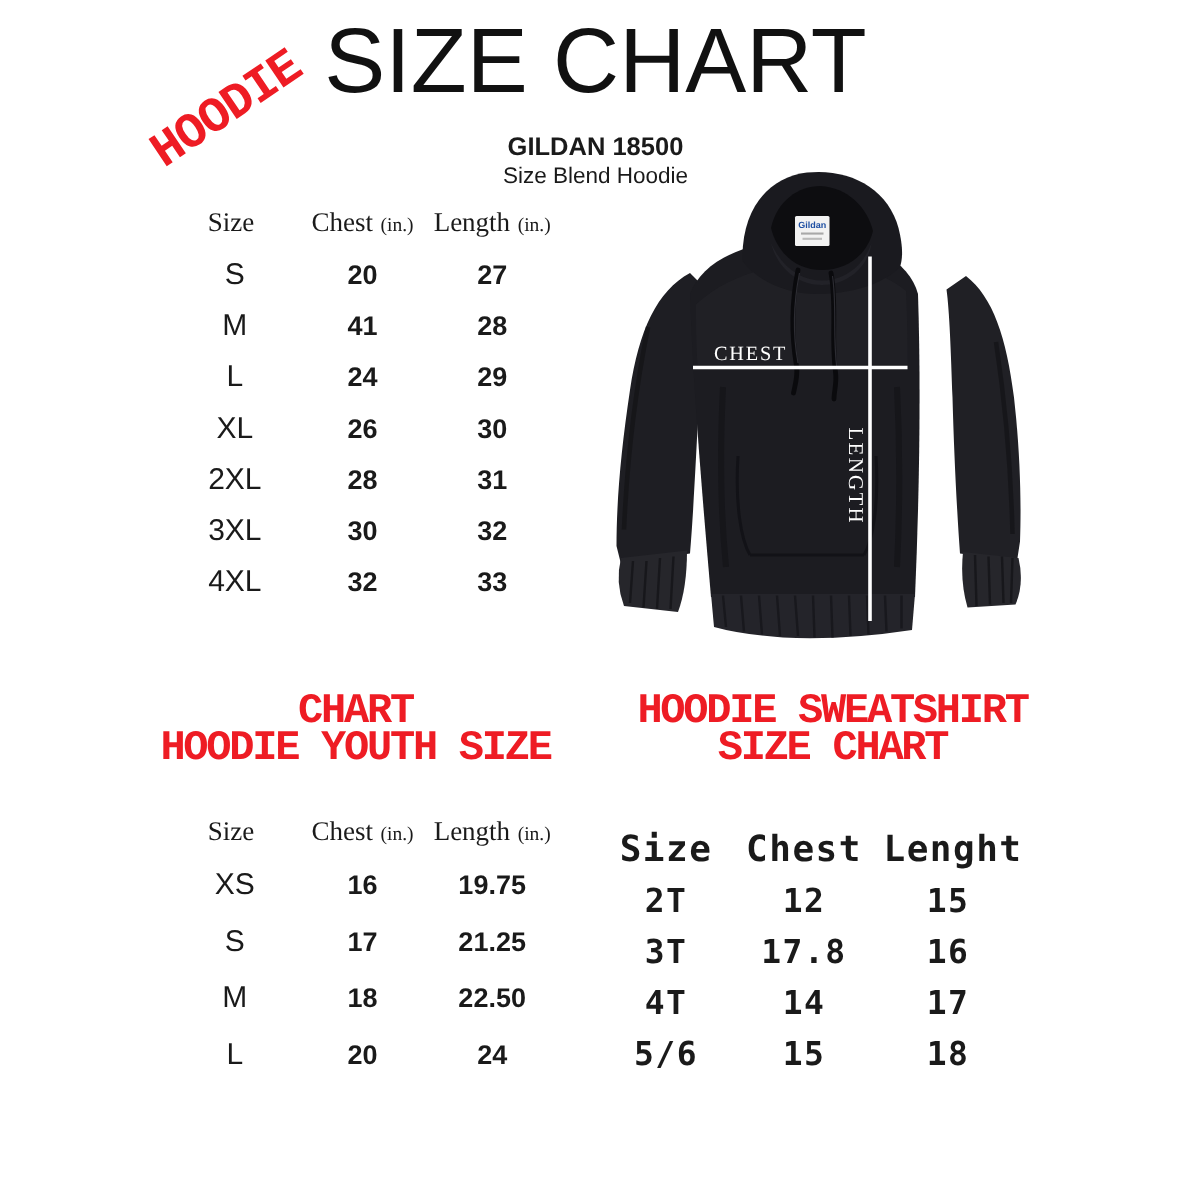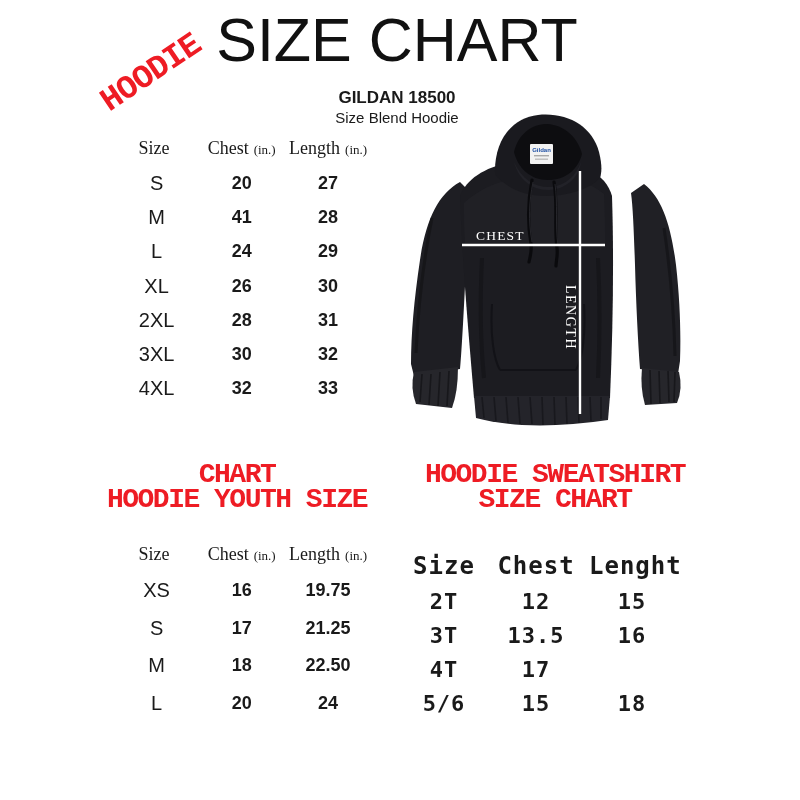--- a/index.html
+++ b/index.html
@@ -217,25 +217,26 @@
     <div class="th">Chest</div>
     <div class="th">Lenght</div>
   </div>
   <div class="trow tr">
     <div class="td">2T</div>
     <div class="td">12</div>
     <div class="td">15</div>
   </div>
   <div class="trow tr">
     <div class="td">3T</div>
-    <div class="td">13.5</div>
+    <div class="td">17.8</div>
     <div class="td">16</div>
   </div>
   <div class="trow tr">
     <div class="td">4T</div>
+    <div class="td">14</div>
     <div class="td">17</div>
   </div>
   <div class="trow tr">
     <div class="td">5/6</div>
     <div class="td">15</div>
     <div class="td">18</div>
   </div>
 </div>
 
 </body></html>

